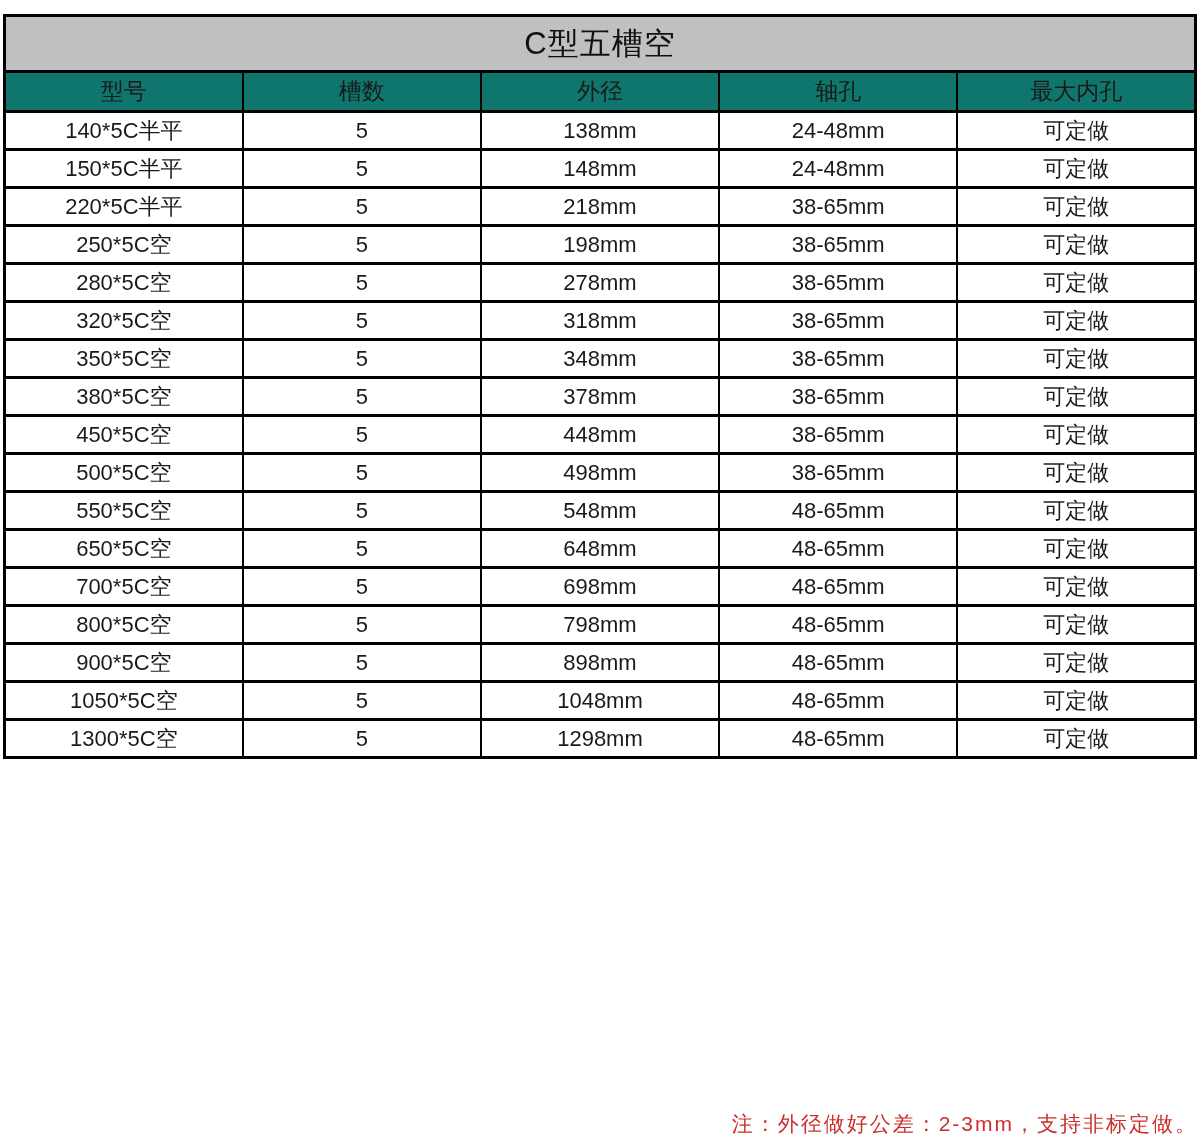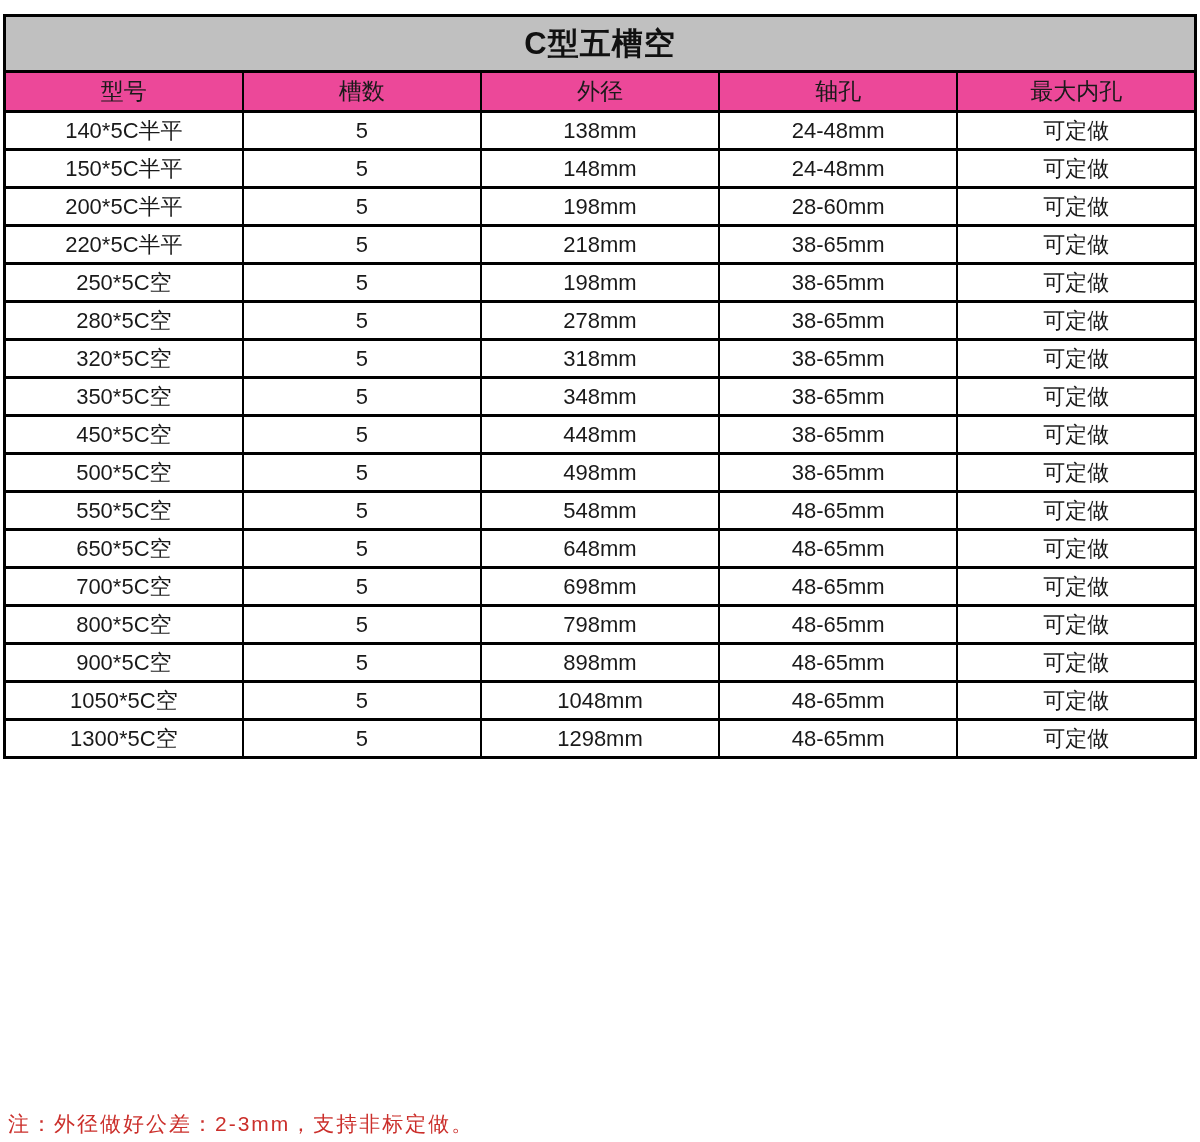--- a/index.html
+++ b/index.html
@@ -37,42 +37,42 @@
     text-align: center;
     vertical-align: middle;
     padding: 0;
     overflow: hidden;
     white-space: nowrap;
   }
   .title-cell {
     height: 56px;
     background: var(--title-bg);
     font-size: 31px;
-    font-weight: 700;
+    font-weight: 400;
     color: #111111;
     letter-spacing: 1px;
   }
   .header-row th {
     height: 40px;
     font-size: 23px;
     font-weight: 400;
-    background: #ec4899;
+    background: #0f766e;
   }
   tbody td {
     height: 38px;
     font-size: 22px;
     font-weight: 400;
     background: #ffffff;
   }
   .note {
     position: absolute;
     top: 1110px;
     right: 2px;
     width: 1190px;
-    text-align: left;
+    text-align: right;
     font-size: 21px;
     letter-spacing: 2px;
     color: var(--note-red);
   }
 </style>
 </head>
 <body>
 
 <div class="canvas">
   <table class="spec">
@@ -97,37 +97,30 @@
           <td>可定做</td>
         </tr>
         <tr>
           <td>150*5C半平</td>
           <td>5</td>
           <td>148mm</td>
           <td>24-48mm</td>
           <td>可定做</td>
         </tr>
         <tr>
-          <td>200*5C半平</td>
+          <td>220*5C半平</td>
+          <td>5</td>
+          <td>218mm</td>
+          <td>38-65mm</td>
+          <td>可定做</td>
+        </tr>
+        <tr>
+          <td>250*5C空</td>
           <td>5</td>
           <td>198mm</td>
-          <td>28-60mm</td>
-          <td>可定做</td>
-        </tr>
-        <tr>
-          <td>220*5C半平</td>
-          <td>5</td>
-          <td>218mm</td>
-          <td>38-65mm</td>
-          <td>可定做</td>
-        </tr>
-        <tr>
-          <td>250*5C空</td>
-          <td>5</td>
-          <td>198mm</td>
           <td>38-65mm</td>
           <td>可定做</td>
         </tr>
         <tr>
           <td>280*5C空</td>
           <td>5</td>
           <td>278mm</td>
           <td>38-65mm</td>
           <td>可定做</td>
         </tr>
@@ -135,20 +128,27 @@
           <td>320*5C空</td>
           <td>5</td>
           <td>318mm</td>
           <td>38-65mm</td>
           <td>可定做</td>
         </tr>
         <tr>
           <td>350*5C空</td>
           <td>5</td>
           <td>348mm</td>
+          <td>38-65mm</td>
+          <td>可定做</td>
+        </tr>
+        <tr>
+          <td>380*5C空</td>
+          <td>5</td>
+          <td>378mm</td>
           <td>38-65mm</td>
           <td>可定做</td>
         </tr>
         <tr>
           <td>450*5C空</td>
           <td>5</td>
           <td>448mm</td>
           <td>38-65mm</td>
           <td>可定做</td>
         </tr>

